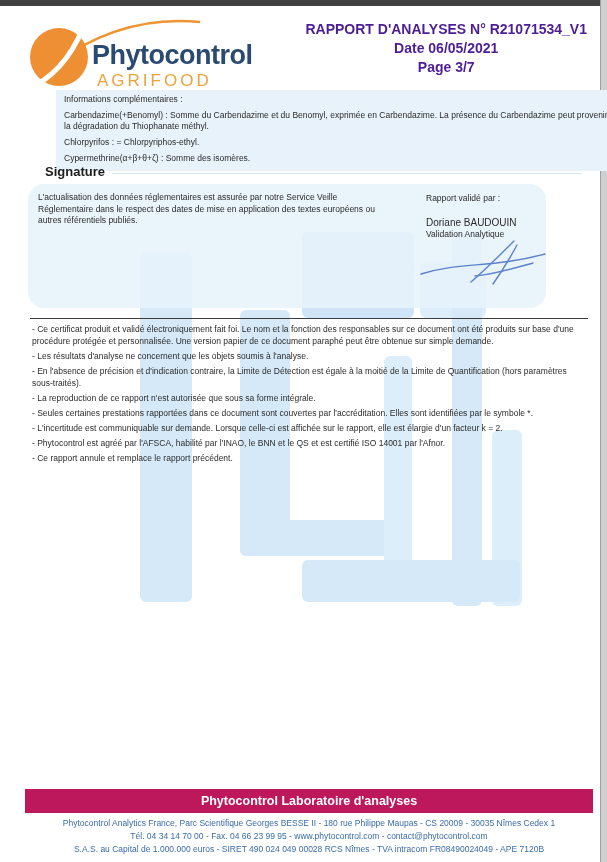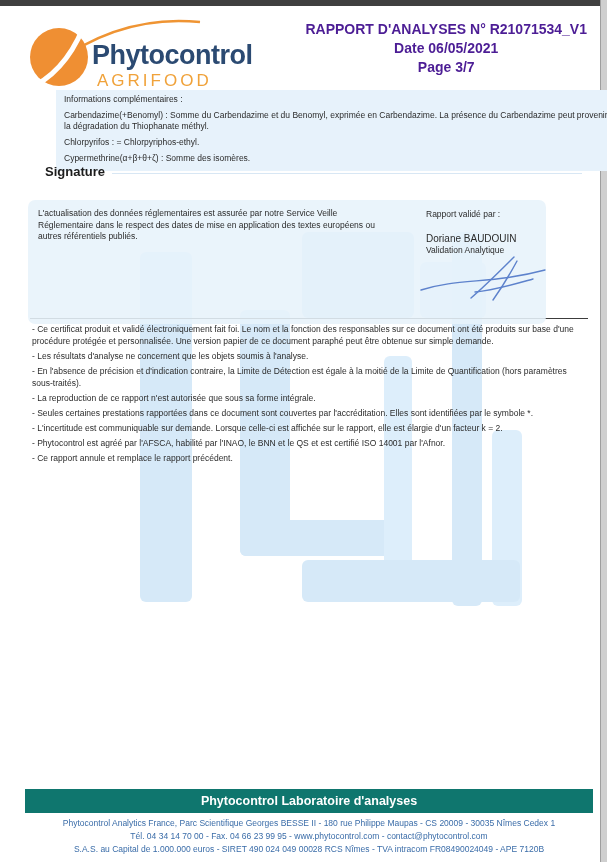--- a/index.html
+++ b/index.html
@@ -17,21 +17,21 @@
   .logo-sub{left:97px;top:71px;font-size:17px;color:#f0a23a;letter-spacing:3px;font-weight:500;}
   .report-head{right:20px;top:20px;text-align:center;color:#4c1d95;font-weight:bold;font-size:14px;line-height:19px;}
 
   
   .info-box{left:25px;top:90px;width:572px;box-sizing:border-box;background:#e7f2fb;padding:4px 8px 7px 8px;font-size:8.5px;color:#2b2b2b;line-height:11px;margin-left:31px;}
   .info-box .line{margin-top:5px;}
 
   
   .sig-heading{left:45px;top:164px;font-size:13px;font-weight:bold;color:#1c1c1c;}
   .sig-rule{left:112px;top:173px;width:470px;height:1px;background:#d8e7f4;}
-  .sig-box{left:28px;top:200px;width:518px;height:124px;background:rgba(231,242,251,0.88);border-radius:7px;}
+  .sig-box{left:28px;top:184px;width:518px;height:124px;background:rgba(231,242,251,0.88);border-radius:16px;}
   .sig-par{left:10px;top:8px;width:338px;font-size:8.5px;line-height:11.5px;color:#2b2b2b;}
   .sig-validated{left:398px;top:9px;font-size:8.5px;color:#2b2b2b;}
   .sig-name{left:398px;top:33px;font-size:10px;color:#2b2b2b;}
   .sig-role{left:398px;top:45px;font-size:8.5px;color:#2b2b2b;}
   .sig-scribble{left:385px;top:52px;}
 
   
   .hr{left:30px;top:318px;width:558px;height:1px;background:#3c3c3c;}
   .notes{left:32px;top:323px;width:556px;font-size:8.5px;line-height:12px;color:#2b2b2b;}
   .notes .note{margin-bottom:3px;}
@@ -43,21 +43,21 @@
   .wm3{left:240px;top:310px;width:50px;height:246px;background:#d6e9f8;}
   .wm4{left:302px;top:232px;width:112px;height:86px;background:#cfe5f7;}
   .wm5{left:420px;top:262px;width:66px;height:56px;background:#ddeefb;}
   .wm6{left:240px;top:520px;width:172px;height:36px;background:#d6e9f8;}
   .wm7{left:384px;top:356px;width:28px;height:246px;background:#ddeefb;}
   .wm8{left:452px;top:232px;width:30px;height:374px;background:#d6e9f8;}
   .wm9{left:492px;top:430px;width:30px;height:176px;background:#ddeefb;}
   .wm10{left:302px;top:560px;width:218px;height:42px;background:#d6e9f8;}
 
   
-  .footer-bar{left:25px;top:789px;width:568px;height:24px;background:#0f766e;color:#ffffff;font-weight:bold;font-size:12.5px;text-align:center;line-height:24px;}
+  .footer-bar{left:25px;top:789px;width:568px;height:24px;background:#be185d;color:#ffffff;font-weight:bold;font-size:12.5px;text-align:center;line-height:24px;}
   .footer-lines{left:25px;top:817px;width:568px;text-align:center;color:#3a6ca8;font-size:8.5px;line-height:13px;}
 
   .z1{z-index:1;}
 </style>
 </head>
 <body>
 
 <div id="page">
 
   <div class="abs top-bar"></div>

